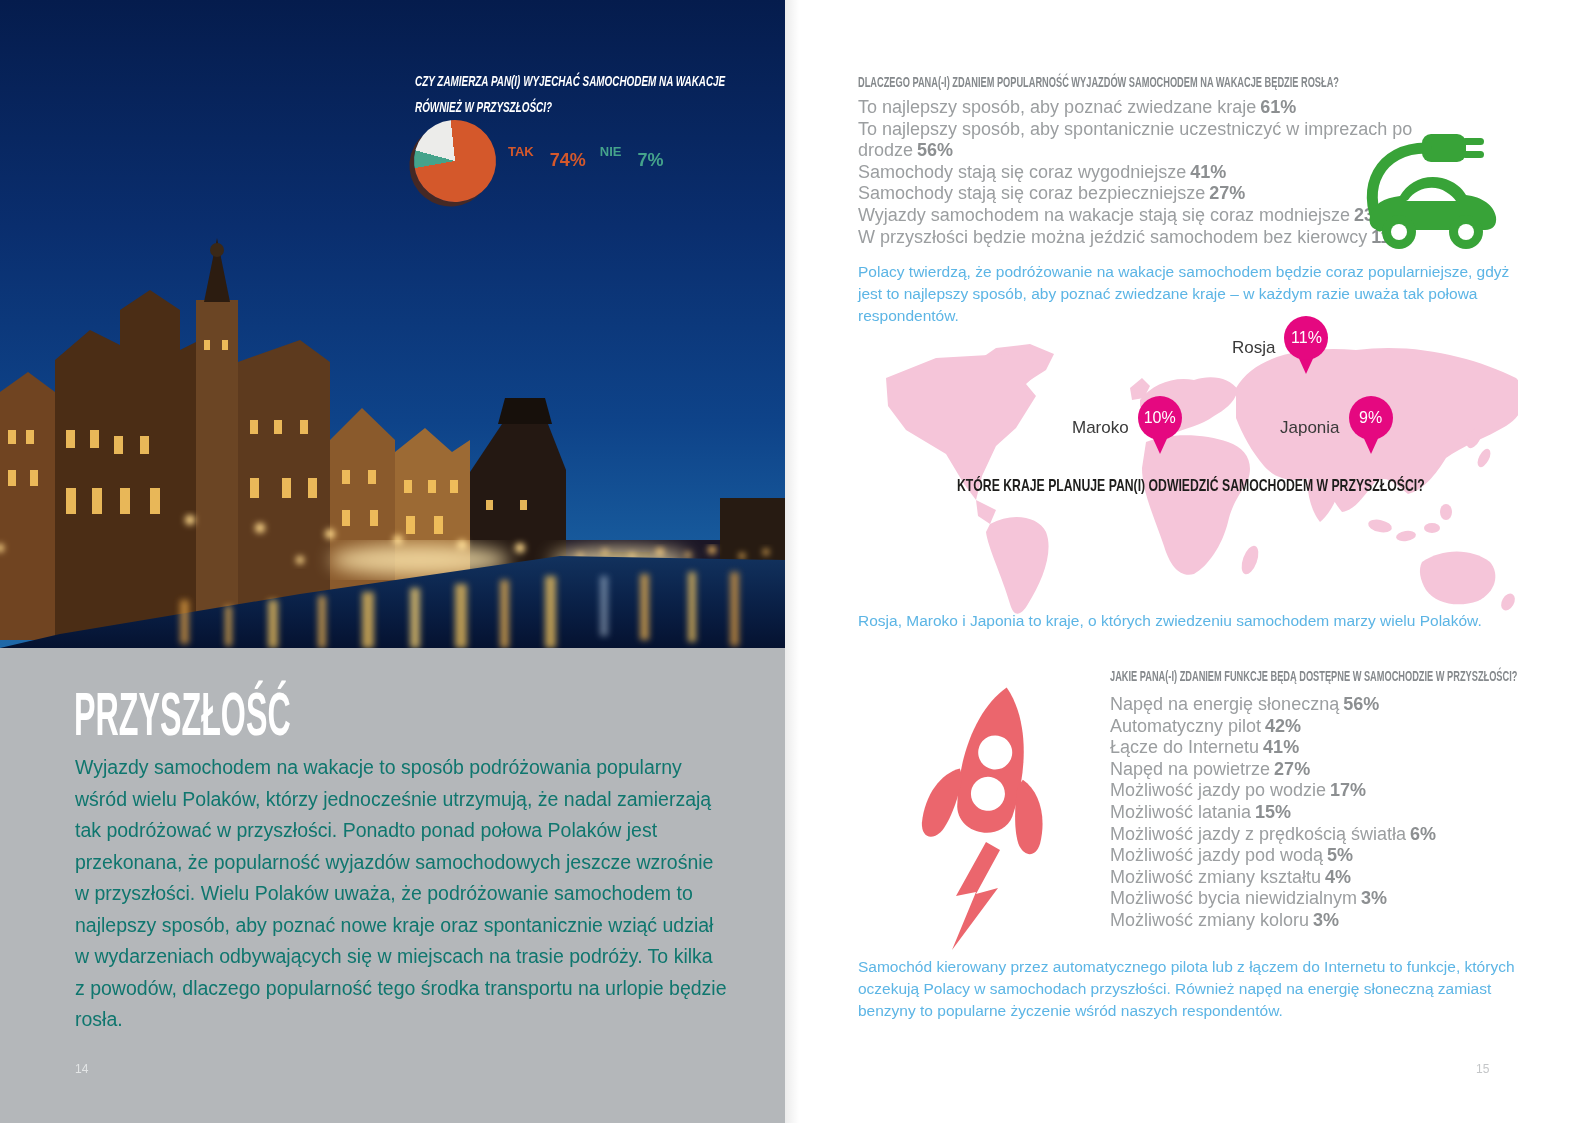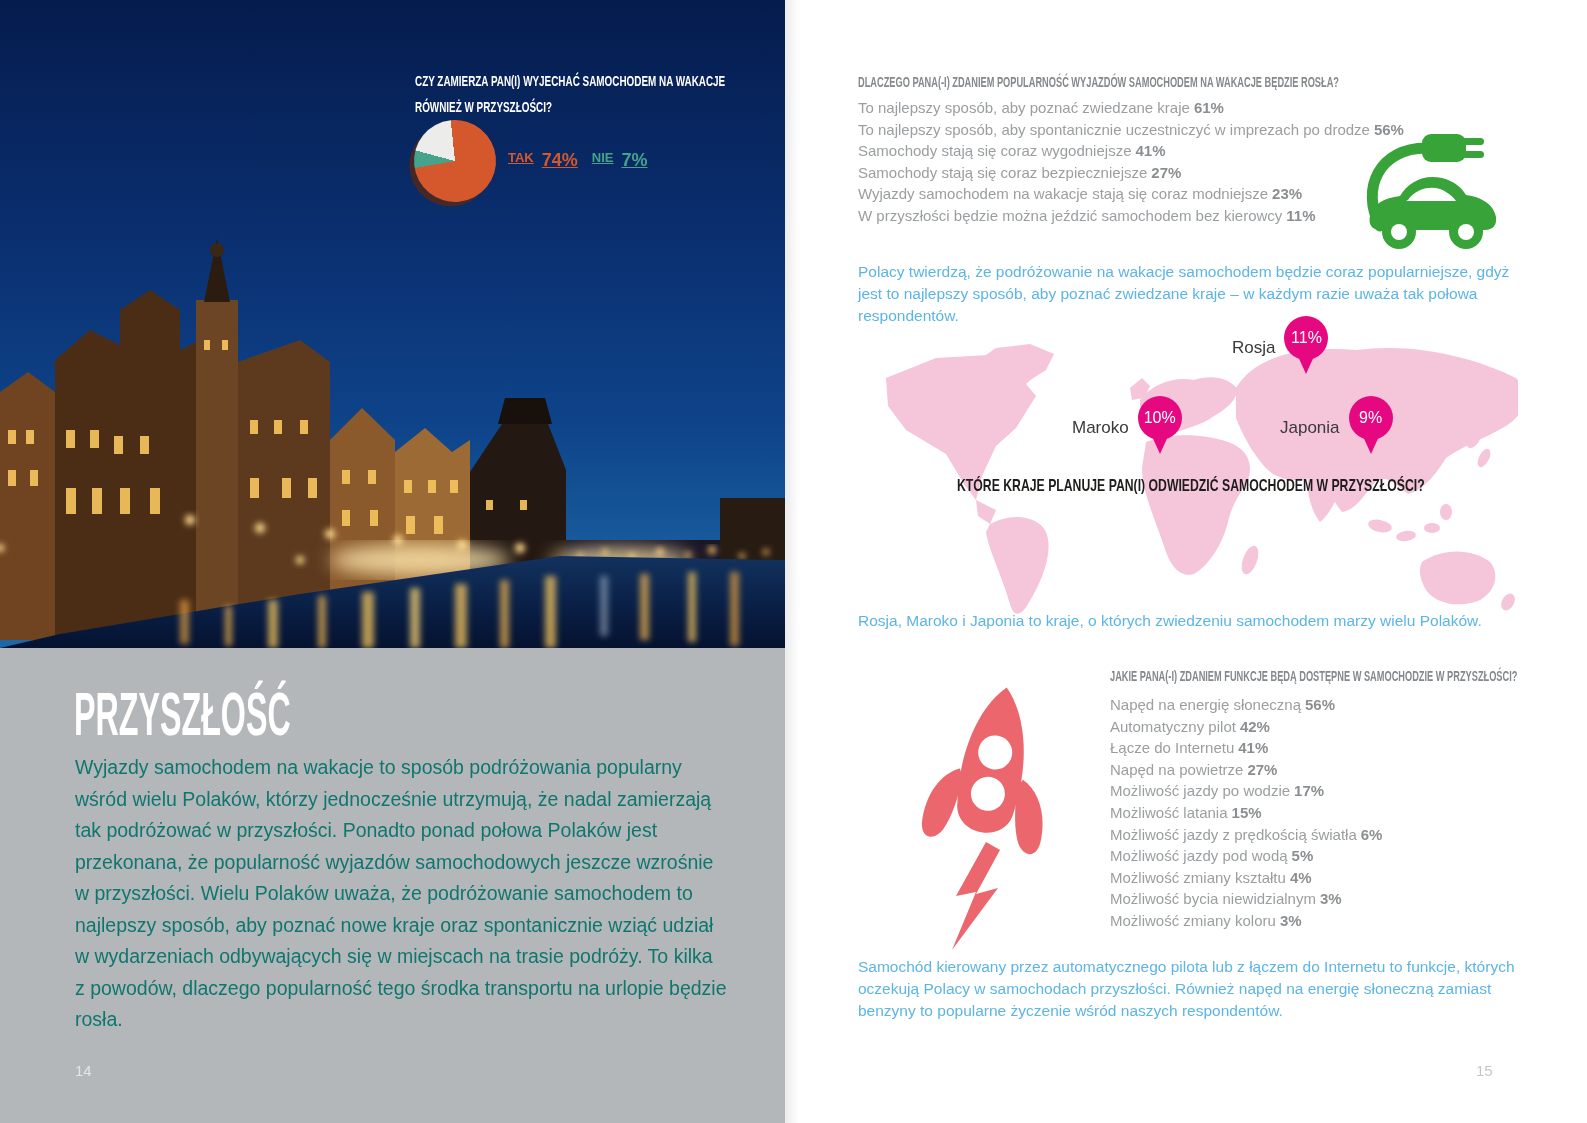--- a/index.html
+++ b/index.html
@@ -5,50 +5,50 @@
   html,body{margin:0;padding:0;background:#e8e8e8;}
   #stage{position:relative;width:1587px;height:1123px;background:#ffffff;overflow:hidden;
          font-family:"Liberation Sans", sans-serif;}
   
   .cd{display:inline-block;transform-origin:0 50%;white-space:nowrap;}
 
   
   .photo{position:absolute;left:0;top:0;width:785px;height:648px;overflow:hidden;}
   .gray-section{position:absolute;left:0;top:648px;width:785px;height:475px;background:#b4b7ba;}
   .photo-question{position:absolute;left:415px;top:72px;color:#ffffff;font-weight:bold;}
-  .photo-question .ln{height:26px;font-size:15px;}
+  .photo-question .ln{height:26px;font-size:15px;font-style:italic;}
   .photo-question .cd{transform:scaleX(.66);}
   .pie{position:absolute;left:414px;top:120px;width:82px;height:82px;border-radius:50%;
        background:conic-gradient(#d4582b 0deg 266deg,#45a38b 266deg 291deg,#ececea 291deg 360deg);
        box-shadow:-5px 4px 0 rgba(90,40,15,.75);transform:rotate(-6deg);}
   .pie-legend{position:absolute;left:508px;top:144px;display:flex;gap:14px;align-items:baseline;}
-  .pie-legend .entry{display:flex;gap:8px;align-items:center;font-weight:bold;text-decoration:underline;}
+  .pie-legend .entry{display:flex;gap:16px;align-items:flex-start;font-weight:bold;}
   .pie-legend .lab{font-size:13px;}
   .pie-legend .val{font-size:18px;margin-top:6px;}
   .pie-legend .entry:nth-of-type(1){color:#d4582b;}
   .pie-legend .entry:nth-of-type(2){color:#45a38b;}
   .section-title{position:absolute;left:74px;top:678px;color:#ffffff;font-weight:bold;
                  font-size:62px;letter-spacing:0px;}
   .section-title .cd{transform:scaleX(.52);}
   .left-body{position:absolute;left:75px;top:752px;width:652px;color:#0f766e;
              font-size:19.5px;line-height:31.5px;}
-  .pagenum{position:absolute;font-size:15px;}
+  .pagenum{position:absolute;font-size:12px;}
   .pagenum-left{left:75px;top:1062px;color:#e3e5e6;}
   .pagenum-right{left:1476px;top:1062px;color:#c4c6c8;}
 
   
   .spine{position:absolute;left:785px;top:0;width:14px;height:1123px;
          background:linear-gradient(90deg,rgba(0,0,0,.08),rgba(0,0,0,0));}
 
   
   .r-heading{position:absolute;color:#85898c;font-weight:bold;font-size:14px;}
   .r-heading .cd{transform:scaleX(.66);}
   .reasons-heading{left:858px;top:74px;}
   .features-heading{left:1110px;top:668px;}
-  .list{position:absolute;color:#9b9ea0;font-size:15px;line-height:21.6px;}
+  .list{position:absolute;color:#9b9ea0;font-size:18px;line-height:21.6px;}
   .list b{color:#8c8f91;margin-left:4px;}
   .reasons-list{left:858px;top:97px;width:560px;}
   .features-list{left:1110px;top:694px;width:420px;}
   .blue{position:absolute;color:#5cb5e5;font-size:15.5px;line-height:22px;}
   .reasons-summary{left:858px;top:261px;width:655px;}
   .map-summary{left:858px;top:610px;width:670px;}
   .features-summary{left:858px;top:956px;width:660px;}
 
   
   .world-map{position:absolute;left:878px;top:334px;width:640px;height:288px;}

